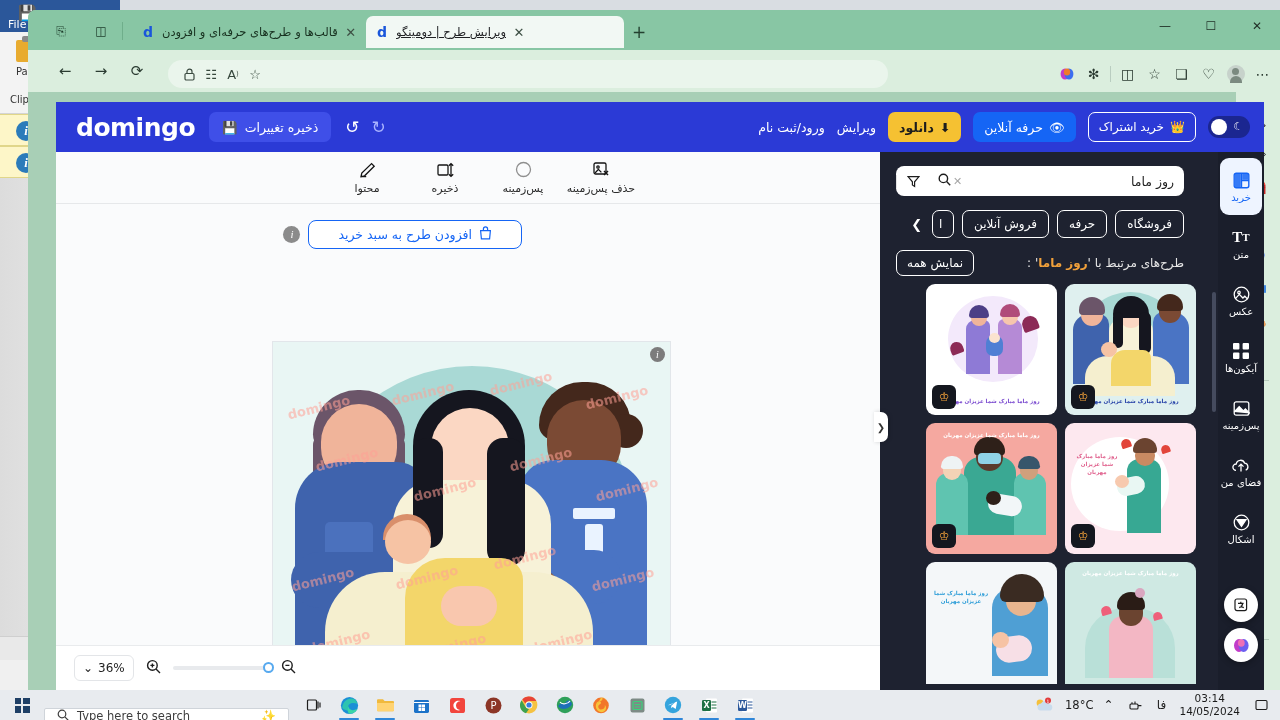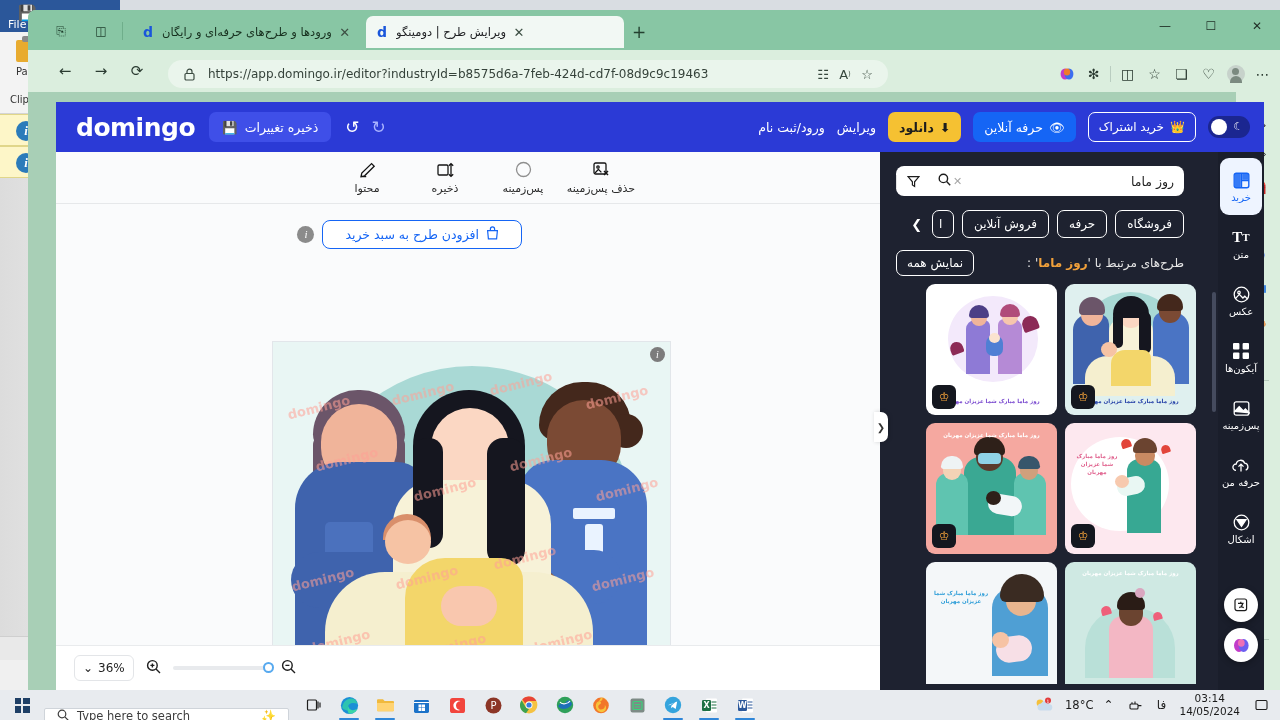--- a/index.html
+++ b/index.html
@@ -29,21 +29,21 @@
 
   
   .browser { position: absolute; left: 28px; top: 10px; width: 1252px; height: 680px; background: #a8cfb6; border-radius: 8px 0 0 0; overflow: hidden; }
   .tabstrip { position: absolute; left: 0; top: 0; width: 100%; height: 40px; background: #88c6a4; }
   .tb-icon { position: absolute; top: 10px; width: 22px; height: 22px; color: #1d3b2a; display: flex; align-items: center; justify-content: center; cursor: pointer; }
   .tab { position: absolute; top: 6px; height: 32px; border-radius: 7px 7px 0 0; display: flex; align-items: center; padding: 0 8px; cursor: pointer; }
   .tab.inactive { background: transparent; }
   .tab.active { background: #f2f8f4; }
   .tab-fav { width: 16px; height: 16px; flex: 0 0 16px; display: flex; align-items: center; justify-content: center; color: #1a56db; font-weight: bold; font-size: 14px; font-family: "DejaVu Sans", sans-serif; }
   .tab-title { font-size: 11.5px; color: #17301f; direction: rtl; white-space: nowrap; overflow: hidden; margin: 0 6px; }
-  .tab.active .tab-title { color: #202124; }
+  .tab.active .tab-title { color: #202124; text-decoration: underline; }
   .tab-x { font-size: 13px; color: #3d4f44; width: 14px; text-align: center; }
   .newtab { position: absolute; left: 604px; top: 12px; font-size: 17px; color: #23402f; cursor: pointer; }
   .wbtn { position: absolute; top: 0; width: 46px; height: 32px; text-align: center; line-height: 32px; font-size: 12px; color: #1f2d24; cursor: pointer; }
 
   .navbar { position: absolute; left: 0; top: 40px; width: 100%; height: 42px; background: #dbeede; display: flex; align-items: center; }
   .nav-ico { width: 30px; height: 30px; margin-left: 6px; border-radius: 50%; display: flex; align-items: center; justify-content: center; font-size: 15px; color: #2a3b31; cursor: pointer; }
   .urlbar { position: absolute; left: 140px; top: 50px; width: 720px; height: 28px; background: #eaf5ec; border-radius: 14px; display: flex; align-items: center; padding: 0 10px; }
   .url-text { font-size: 12px; color: #35423a; margin-left: 8px; flex: 1; white-space: nowrap; overflow: hidden; }
   .url-ico { width: 22px; height: 22px; display: flex; align-items: center; justify-content: center; font-size: 13px; color: #37483d; }
   .rtools { position: absolute; right: 4px; top: 50px; height: 28px; display: flex; align-items: center; }
@@ -73,21 +73,21 @@
 
   
   .tools { position: absolute; left: 0; top: 50px; width: 824px; height: 52px; background: #fafbfc; border-bottom: 1px solid #e6e8ea; display: flex; align-items: center; direction: rtl; padding-right: 240px; }
   .tool { width: 78px; display: flex; flex-direction: column; align-items: center; gap: 3px; cursor: pointer; }
   .tool .ti { font-size: 16px; color: #1b1b1b; height: 19px; display: flex; align-items: center; }
   .tool .tl { font-size: 11px; color: #2b2b2b; }
 
   
   .canvas-area { position: absolute; left: 0; top: 102px; width: 824px; height: 441px; background: #fafbfc; }
   .cart-row { position: absolute; right: 358px; top: 16px; display: flex; align-items: center; gap: 8px; direction: rtl; }
-  .cart-btn { border: 1px solid #1565f5; color: #1565f5; background: #fff; border-radius: 8px; height: 29px; padding: 0 22px; font-size: 12.5px; display: flex; align-items: center; gap: 7px; cursor: pointer; direction: rtl; font-family: "DejaVu Sans", sans-serif; }
+  .cart-btn { border: 1px solid #1565f5; color: #1565f5; background: #fff; border-radius: 8px; height: 29px; padding: 0 29px; font-size: 12.5px; display: flex; align-items: center; gap: 7px; cursor: pointer; direction: rtl; font-family: "DejaVu Sans", sans-serif; }
   .info-circ { width: 17px; height: 17px; border-radius: 50%; background: #8b8b8b; color: #fff; font-size: 11px; text-align: center; line-height: 17px; font-style: italic; font-family: "Liberation Serif", serif; }
 
   .artboard { position: absolute; left: 217px; top: 138px; width: 397px; height: 397px; background: #e9f6f4; box-shadow: 0 0 0 1px #e2e6ea; overflow: hidden; }
   .ab-info { position: absolute; right: 5px; top: 5px; width: 15px; height: 15px; border-radius: 50%; background: #7c7c7c; color: #fff; font-size: 10px; line-height: 15px; text-align: center; font-style: italic; font-family: "Liberation Serif", serif; }
   .ab-circle { position: absolute; left: 38px; top: 24px; width: 322px; height: 310px; border-radius: 50%; background: #a9d9d5; }
   .wm { position: absolute; color: rgba(255,160,150,0.55); font-size: 13px; font-weight: bold; transform: rotate(-14deg); font-family: "DejaVu Sans", sans-serif; pointer-events: none; }
 
   
   .fig { position: absolute; }
   .nurse-l-body { left: 22px; top: 120px; width: 132px; height: 220px; background: #3f63ad; border-radius: 46px 30px 0 0; }
@@ -201,21 +201,21 @@
 
 <div class="browser">
 
   <div class="tabstrip">
     <div class="tb-icon" style="left:22px;">⎘</div>
     <div class="tb-icon" style="left:62px;">◫</div>
     <div style="position:absolute;left:94px;top:12px;width:1px;height:18px;background:#6fae8b;"></div>
 
     <div class="tab inactive" style="left:104px;width:254px;">
       <span class="tab-fav">d</span>
-      <span class="tab-title">ورود‌ها و طرح‌های حرفه‌ای و رایگان</span>
+      <span class="tab-title">قالب‌ها و طرح‌های حرفه‌ای و افزودن</span>
       <span class="tab-x">✕</span>
     </div>
     <div class="tab active" style="left:338px;width:258px;">
       <span class="tab-fav">d</span>
       <span class="tab-title">ویرایش طرح | دومینگو</span>
       <span class="tab-x">✕</span>
     </div>
     <div class="newtab">+</div>
 
     <div class="wbtn" style="right:92px;">—</div>
@@ -229,21 +229,20 @@
     <div class="nav-ico">⟳</div>
   </div>
 
   <div class="urlbar">
     <span class="url-ico">
       <svg width="11" height="13" viewBox="0 0 11 13" fill="none" stroke="#3a4a40" stroke-width="1.2">
           <rect x="1" y="5.5" width="9" height="6.5" rx="1.2"></rect>
           <path d="M3 5.5V3.6a2.5 2.5 0 0 1 5 0v1.9"></path>
         </svg>
     </span>
-    <span class="url-text">https://app.domingo.ir/editor?industryId=b8575d6a-7feb-424d-cd7f-08d9c9c19463</span>
     <span class="url-ico">☷</span>
     <span class="url-ico">A<sup style="font-size:7px">)</sup></span>
     <span class="url-ico">☆</span>
   </div>
 
   <div class="rtools">
     <div class="rtool">
       <svg width="16" height="16" viewBox="0 0 16 16">
           <ellipse cx="6" cy="8" rx="4.4" ry="5.6" fill="#c13cc9"></ellipse>
           <ellipse cx="10" cy="8" rx="4.4" ry="5.6" fill="#3b6ef0"></ellipse>
@@ -630,21 +629,21 @@
         </span>
         <span class="rail-lb">پس‌زمینه</span>
       </div>
       <div class="rail-item">
         <span class="rail-ic">
           <svg width="18" height="15" viewBox="0 0 18 15" fill="none" stroke="#fff" stroke-width="1.3">
               <path d="M4 12.4a3.2 3.2 0 0 1 .2-6.4 4.4 4.4 0 0 1 8.5-.8 3.6 3.6 0 0 1 1 6.9"></path>
               <path d="M9 13.6V6.4M6.5 8.6L9 6.1l2.5 2.5"></path>
             </svg>
         </span>
-        <span class="rail-lb">حرفه من</span>
+        <span class="rail-lb">فضای من</span>
       </div>
       <div class="rail-item">
         <span class="rail-ic">
           <svg width="17" height="17" viewBox="0 0 17 17" fill="none" stroke="#fff" stroke-width="1.3">
               <circle cx="8.5" cy="8.5" r="7.3"></circle>
               <path d="M4 5.6h9L8.5 12.4z" fill="#fff"></path>
             </svg>
         </span>
         <span class="rail-lb">اشکال</span>
       </div>

